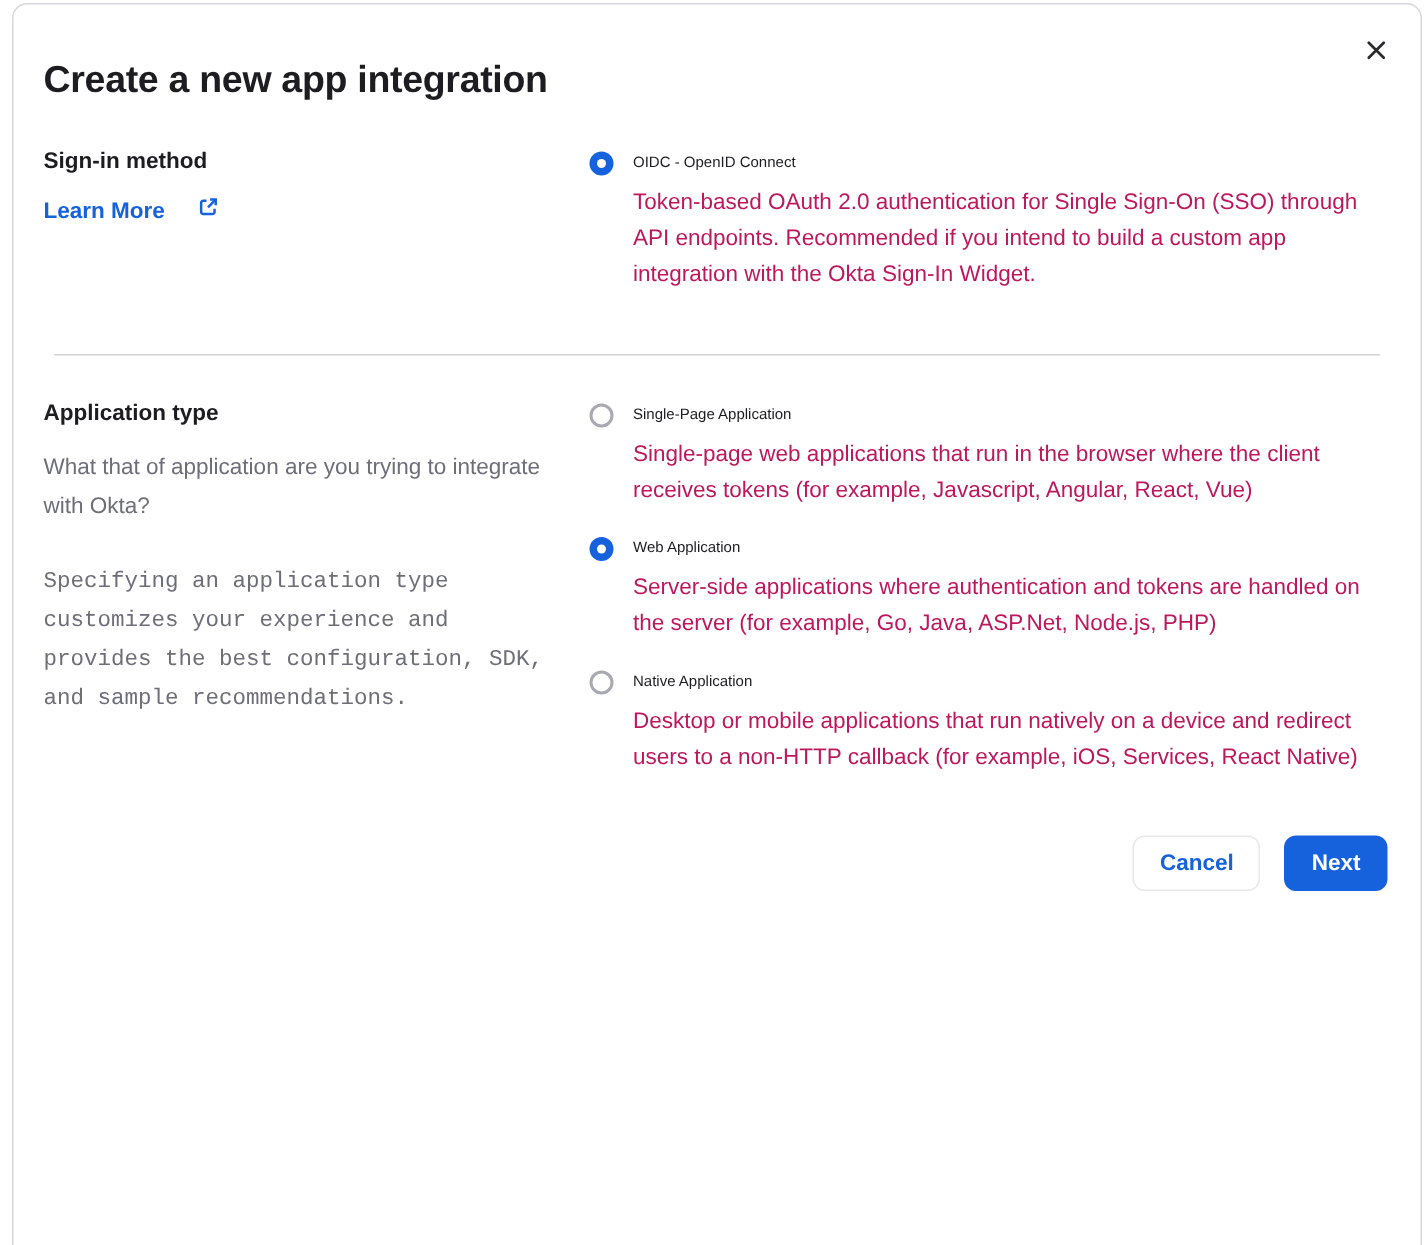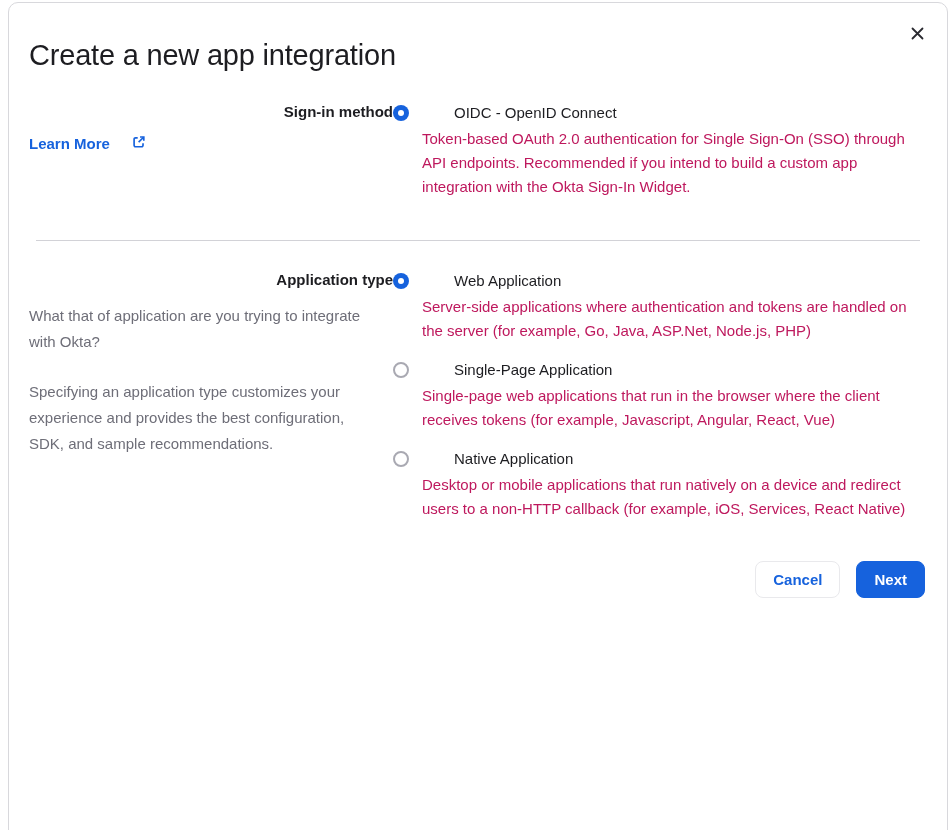--- a/index.html
+++ b/index.html
@@ -15,63 +15,62 @@
     position: absolute;
     left: 8px; top: 2px;
     width: 940px; height: 900px;
     background: #fff;
     border: 1px solid #d8d8dc;
     border-radius: 10px;
     padding: 0 20px;
   }
   .modal-title {
     margin-top: 36px;
-    font-size: 29px;
-    font-weight: 400;
+    font-size: 25px;
+    font-weight: 700;
     letter-spacing: -0.2px;
     color: #1d1d21;
   }
   .close-btn {
     position: absolute;
     top: 22px; right: 20px;
     width: 20px; height: 20px;
     background: none; border: none;
     cursor: pointer;
     display: flex; align-items: center; justify-content: center;
   }
   .section {
     display: grid;
     grid-template-columns: 364px 1fr;
     margin-top: 31px;
   }
   .section-left .section-label {
     font-size: 15px;
     font-weight: 700;
     color: #1d1d21;
-    text-align: right;
   }
   .learn-more {
     margin-top: 15px;
     display: inline-flex;
     align-items: center;
     gap: 22px;
     font-size: 15px;
     font-weight: 700;
     color: #1662dd;
     text-decoration: none;
     cursor: pointer;
   }
   .section-left p {
     font-size: 15px;
     line-height: 26px;
     color: #6e6e78;
     max-width: 345px;
   }
   .section-left p.first { margin-top: 15px; }
-  .section-left p.second { margin-top: 24px; }
+  .section-left p.second { margin-top: 24px; font-family: Liberation Mono, monospace; }
   .option {
     display: flex;
     align-items: flex-start;
     gap: 13px;
     margin-bottom: 17px;
   }
   .option:last-child { margin-bottom: 0; }
   .radio {
     flex: 0 0 16px;
     width: 16px; height: 16px;
@@ -89,25 +88,24 @@
   .radio.selected::after {
     content: "";
     position: absolute;
     left: 5px; top: 5px;
     width: 6px; height: 6px;
     border-radius: 50%;
     background: #fff;
   }
   .option-text { max-width: 512px; }
   .option-label {
-    font-size: 15px;
+    font-size: 10px;
     color: #1d1d21;
     line-height: 20px;
     cursor: pointer;
-    margin-left: 32px;
   }
   .option-desc {
     margin-top: 4px;
     font-size: 15px;
     line-height: 24px;
     color: #be185d;
   }
   .divider {
     border: none;
     border-top: 1px solid #d2d2d7;
@@ -184,31 +182,31 @@
   <hr class="divider">
 
   <div class="section apptype">
     <div class="section-left">
       <div class="section-label">Application type</div>
       <p class="first">What that of application are you trying to integrate with Okta?</p>
       <p class="second">Specifying an application type customizes your experience and provides the best configuration, SDK, and sample recommendations.</p>
     </div>
     <div class="section-right">
       <div class="option">
+        <span class="radio"></span>
+        <div class="option-text">
+          <div class="option-label">Single-Page Application</div>
+          <div class="option-desc">Single-page web applications that run in the browser where the client receives tokens (for example, Javascript, Angular, React, Vue)</div>
+        </div>
+      </div>
+      <div class="option">
         <span class="radio selected"></span>
         <div class="option-text">
           <div class="option-label">Web Application</div>
           <div class="option-desc">Server-side applications where authentication and tokens are handled on the server (for example, Go, Java, ASP.Net, Node.js, PHP)</div>
-        </div>
-      </div>
-      <div class="option">
-        <span class="radio"></span>
-        <div class="option-text">
-          <div class="option-label">Single-Page Application</div>
-          <div class="option-desc">Single-page web applications that run in the browser where the client receives tokens (for example, Javascript, Angular, React, Vue)</div>
         </div>
       </div>
       <div class="option">
         <span class="radio"></span>
         <div class="option-text">
           <div class="option-label">Native Application</div>
           <div class="option-desc">Desktop or mobile applications that run natively on a device and redirect users to a non-HTTP callback (for example, iOS, Services, React Native)</div>
         </div>
       </div>
     </div>

